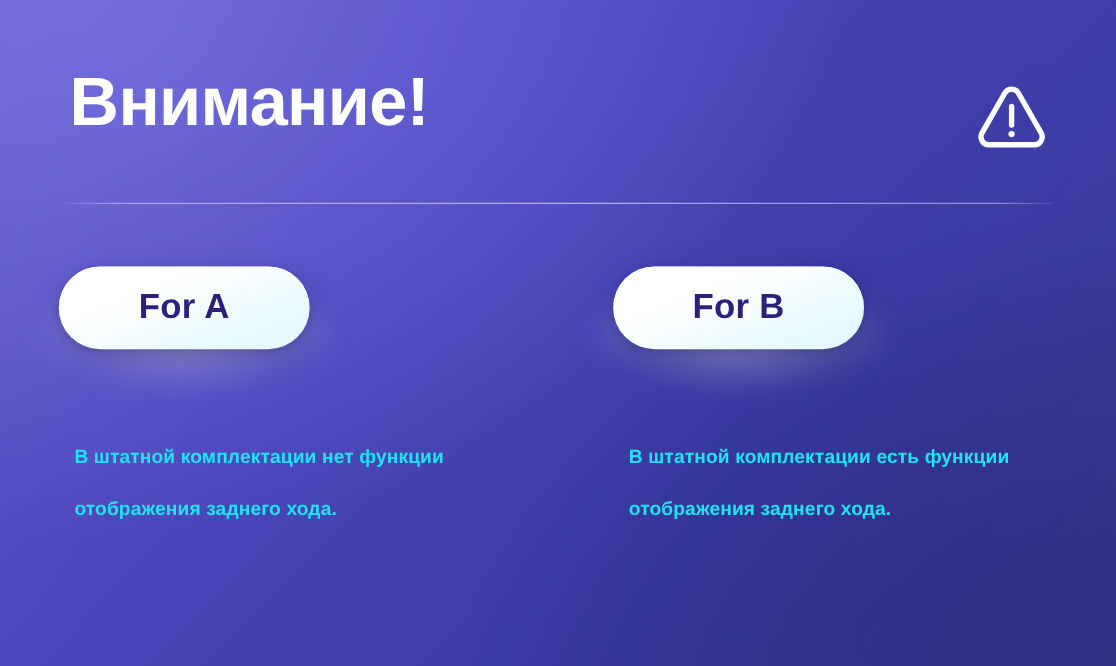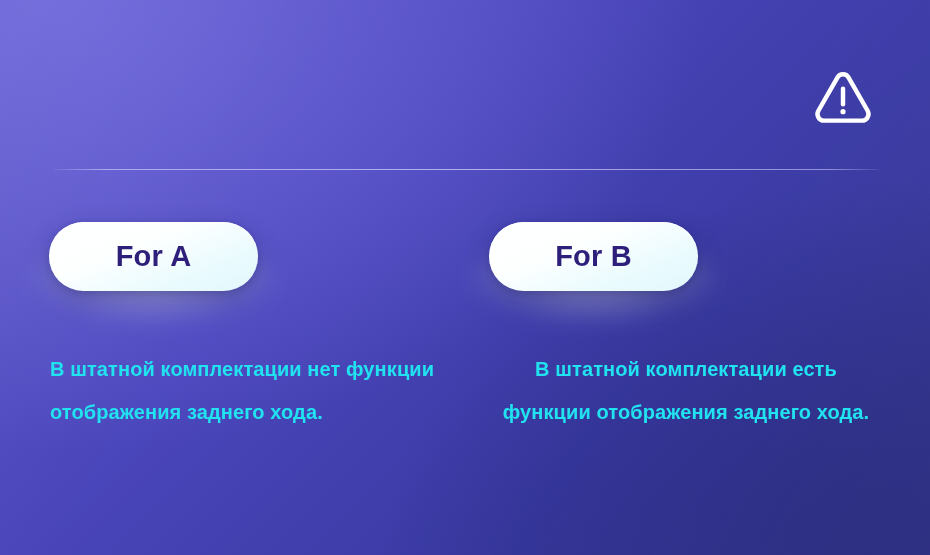--- a/index.html
+++ b/index.html
@@ -66,21 +66,21 @@
         rgba(210,205,255,0.10) 100%);
   }
 
   
   .col {
     position: absolute;
     top: 222px;
     width: 420px;
   }
   .col-a { left: 49px; }
-  .col-b { left: 489px; }
+  .col-b { left: 511px; }
 
   .pill-wrap {
     position: relative;
     width: 209px;
     height: 70px;
   }
   
   .pill-glow {
     position: absolute;
     left: -16px;
@@ -119,34 +119,35 @@
     letter-spacing: 0.2px;
     line-height: 1;
     user-select: none;
   }
 
   .body-text {
     position: absolute;
     top: 126px;
     left: 1px;
     width: 392px;
-    margin: 0;
-    font-size: 20px;
+    margin: 12px;
+    font-size: 16px;
     font-weight: 700;
     line-height: 43px;
     color: #21e3f0;
     letter-spacing: 0.1px;
   }
-  .col-b .body-text { width: 392px; text-align: center; }
+  .col-b .body-text { width: 392px; }
 </style>
 </head>
 <body>
 
 <div id="slide">
 
+  <h1 class="title">Внимание!</h1>
 
   <div class="warning-icon">
     <svg viewBox="0 0 64 64" xmlns="http://www.w3.org/2000/svg" aria-hidden="true">
       <path d="M32 8.5 C29.6 8.5 27.4 9.8 26.2 11.9 L6.6 46.2 C5.4 48.3 5.4 50.9 6.6 53.0 C7.8 55.1 10.0 56.4 12.4 56.4 L51.6 56.4 C54.0 56.4 56.2 55.1 57.4 53.0 C58.6 50.9 58.6 48.3 57.4 46.2 L37.8 11.9 C36.6 9.8 34.4 8.5 32 8.5 Z" fill="none" stroke="#ffffff" stroke-width="4.6" stroke-linejoin="round"></path>
       <path d="M32 23.5 L32 39.5" fill="none" stroke="#ffffff" stroke-width="4.6" stroke-linecap="round"></path>
       <circle cx="32" cy="47.2" r="2.7" fill="#ffffff"></circle>
     </svg>
   </div>
 
   <div class="divider"></div>

